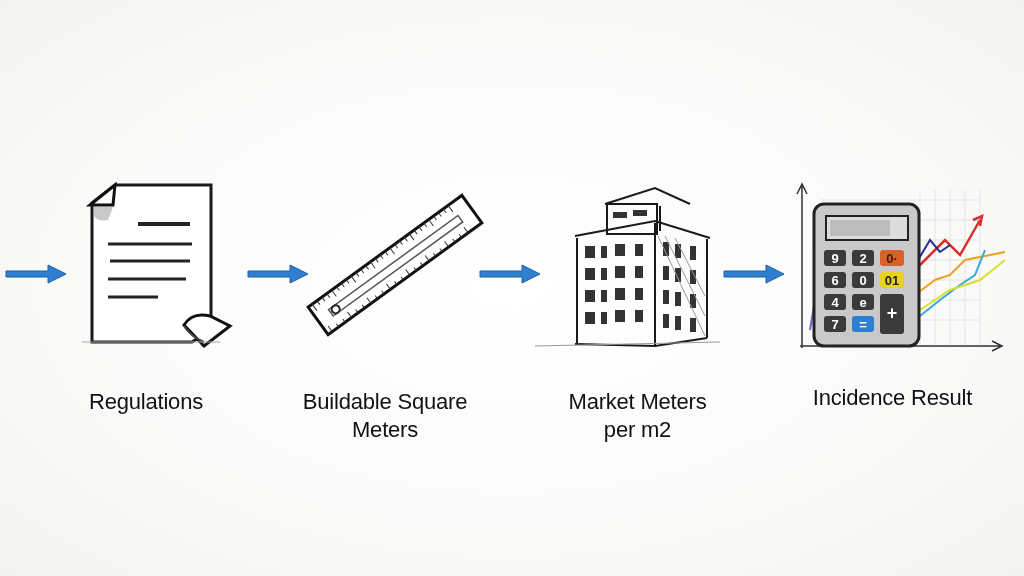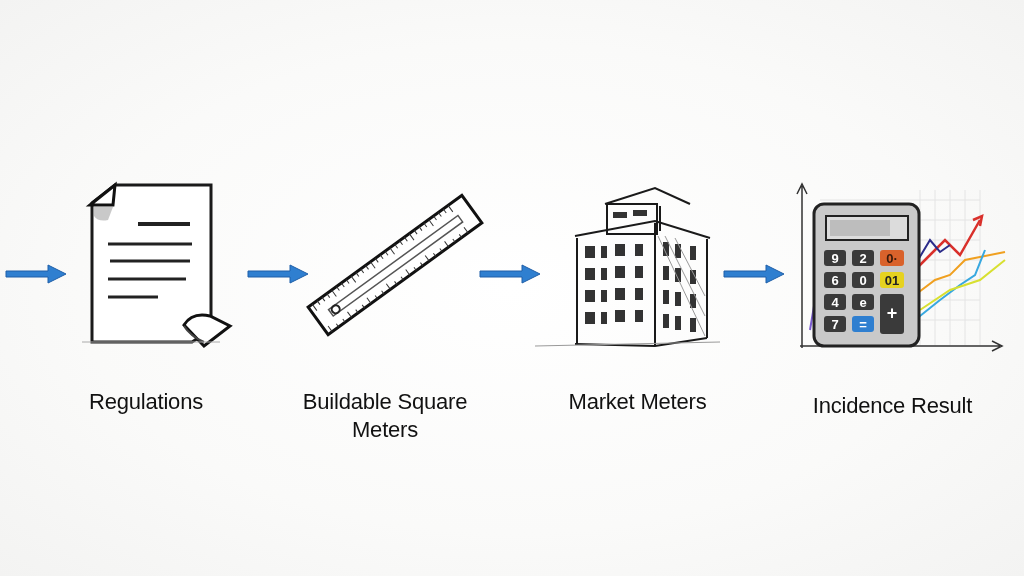--- a/index.html
+++ b/index.html
@@ -223,18 +223,19 @@
 
   <div class="label" style="left:60px;top:388px;width:172px">
     <span>Regulations</span>
   </div>
   <div class="label" style="left:285px;top:388px;width:200px">
     <div>Buildable Square</div>
     <div>Meters</div>
   </div>
   <div class="label" style="left:545px;top:388px;width:185px">
     <div>Market Meters</div>
-  </div>
-  <div class="label" style="left:795px;top:392px;width:195px">
+    <div>per m2</div>
+  </div>
+  <div class="label" style="left:795px;top:384px;width:195px">
     <span>Incidence Result</span>
   </div>
 
 </div>
 
 </body></html>

